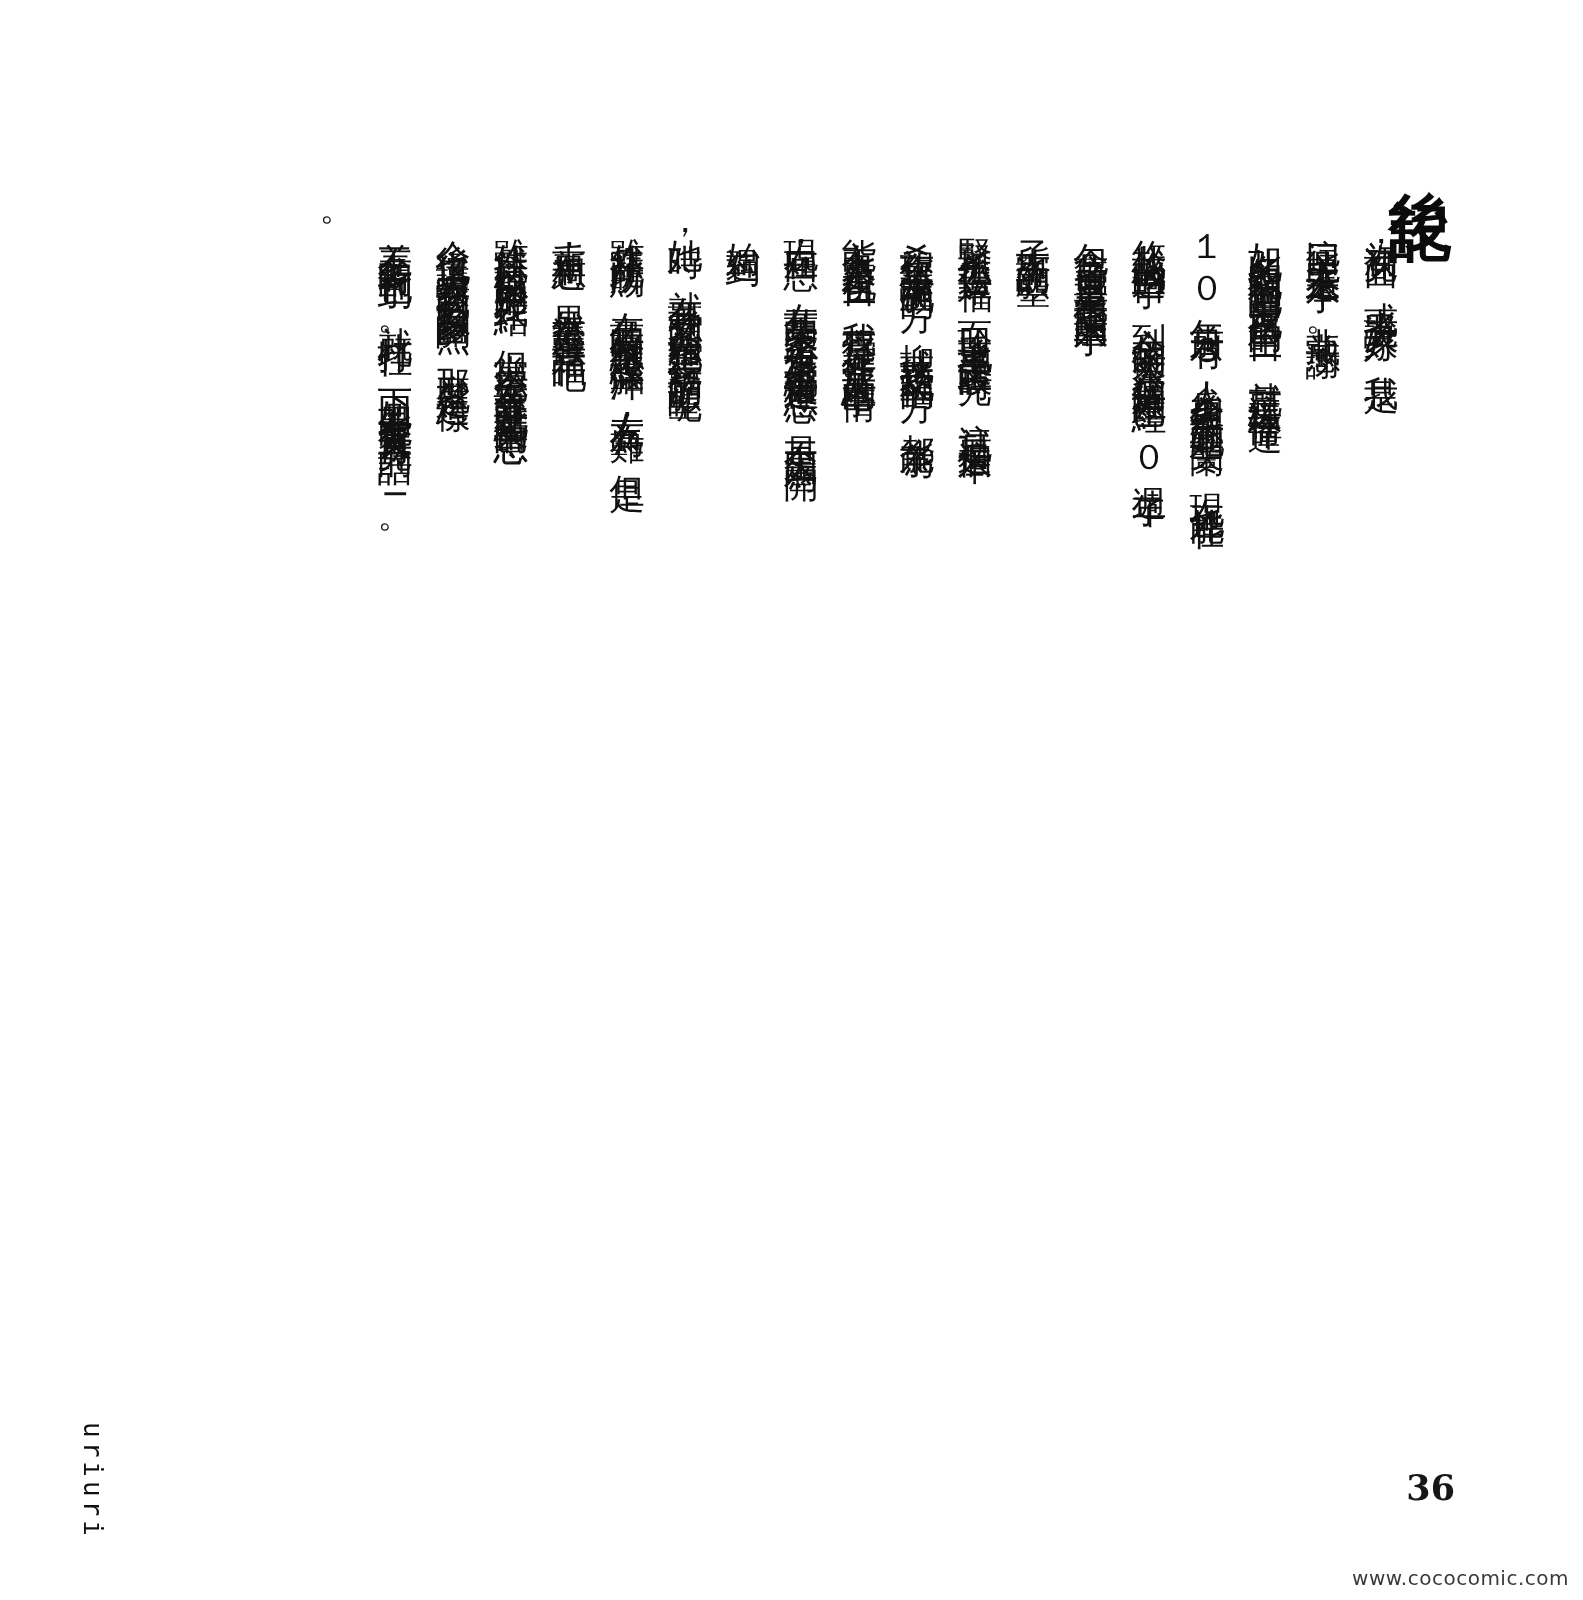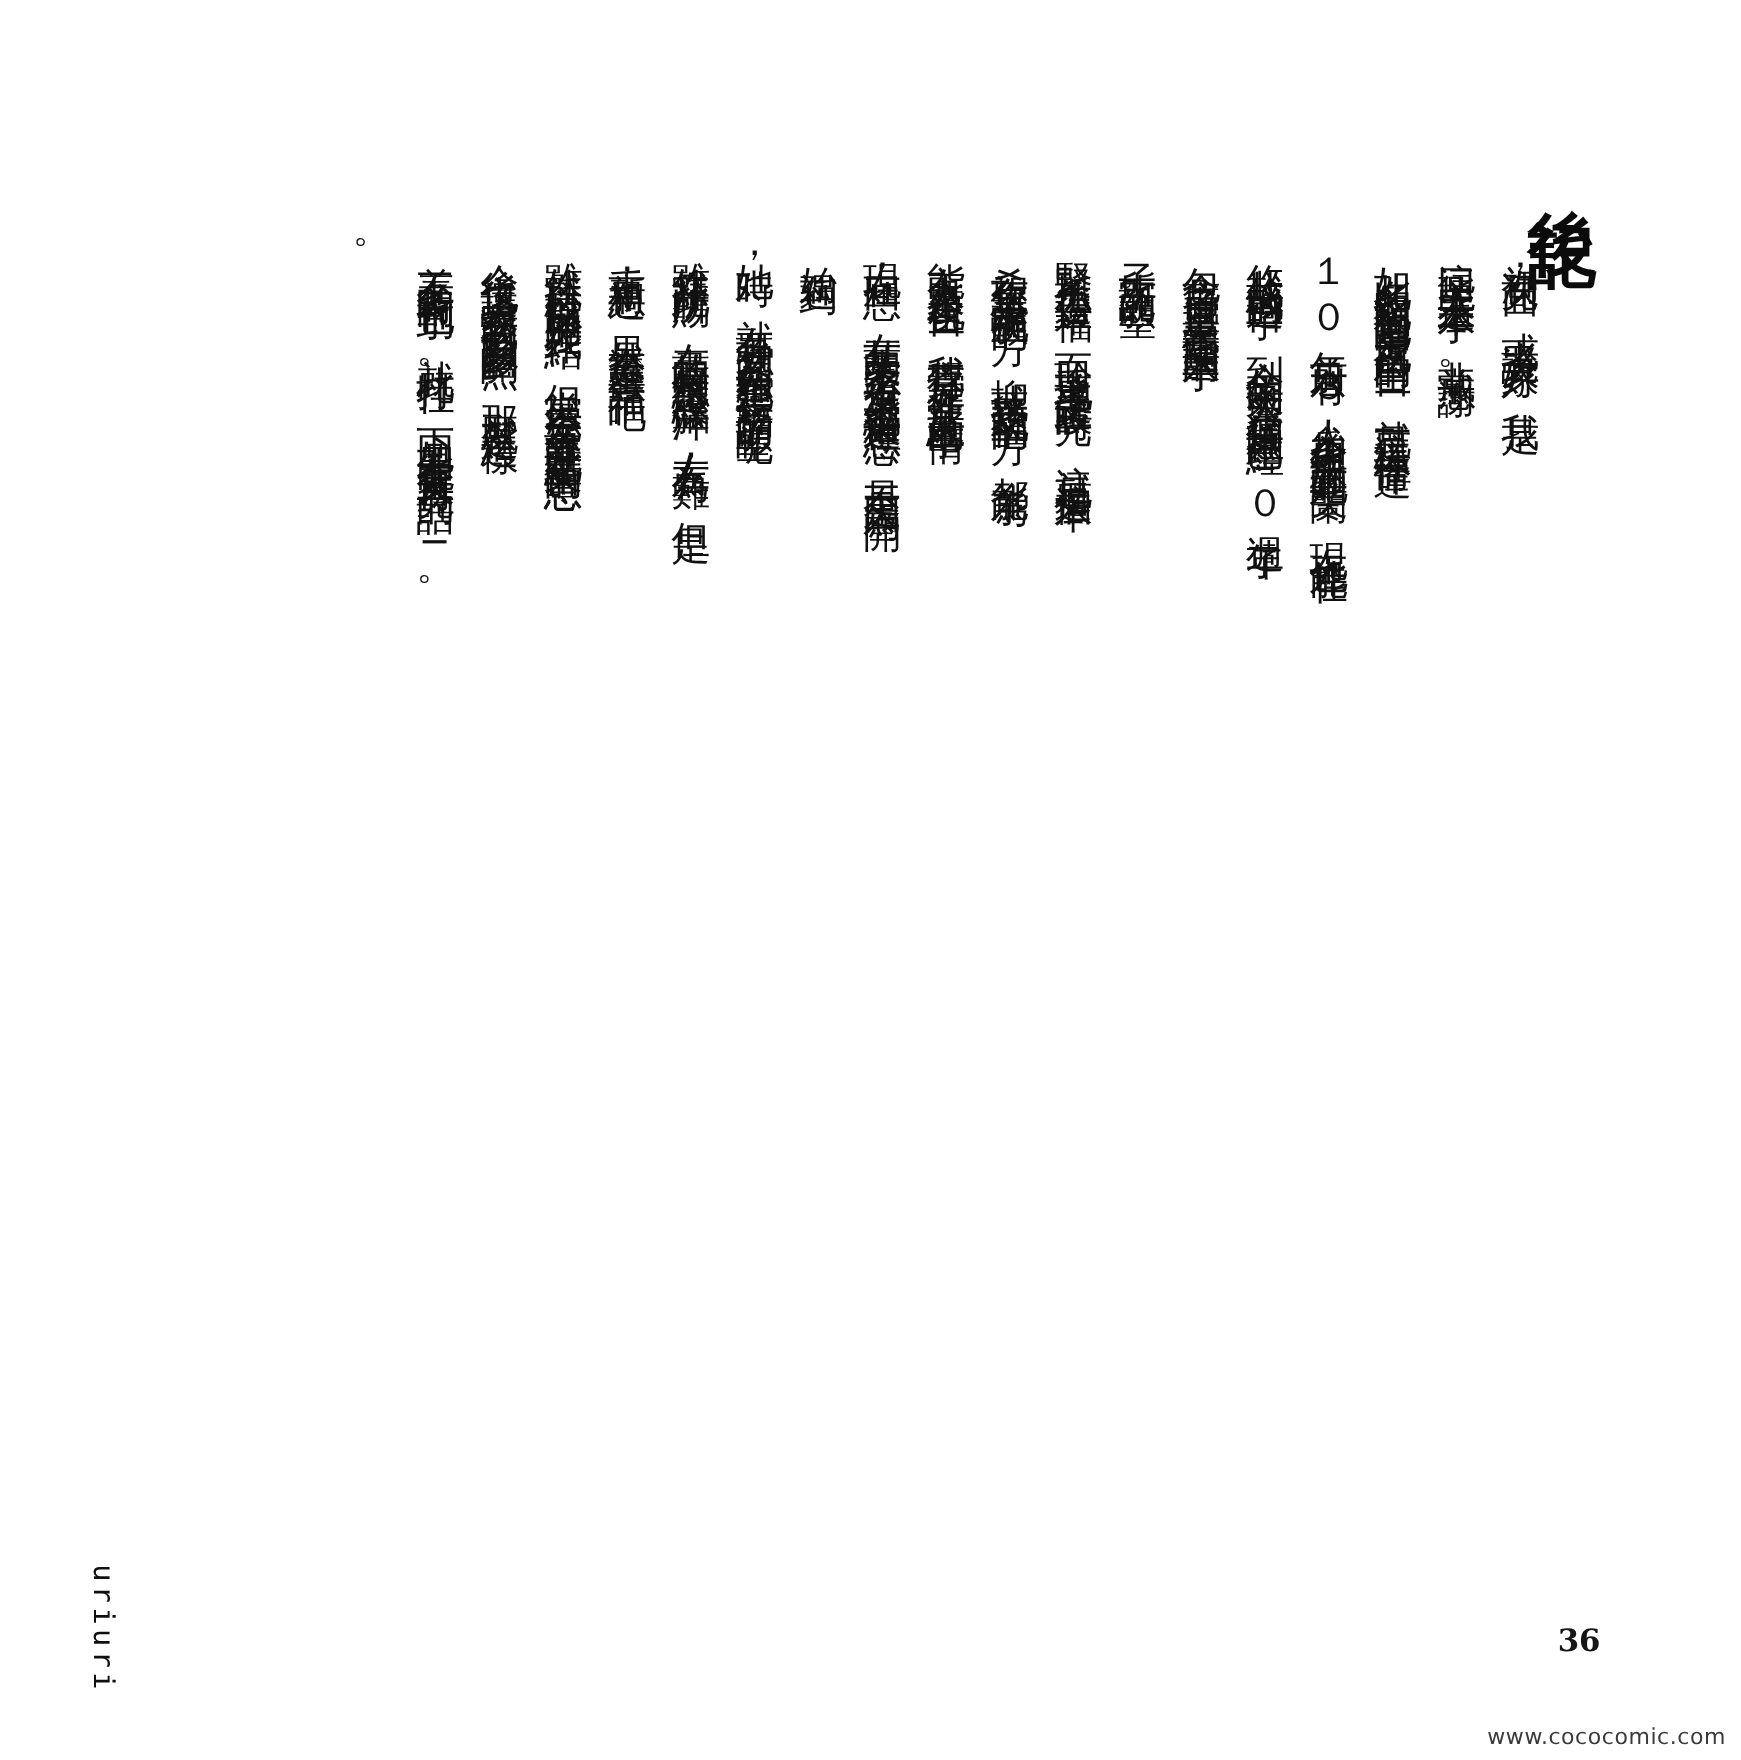--- a/index.html
+++ b/index.html
@@ -67,21 +67,21 @@
   }
   
   .vline:nth-child(odd) { padding-top: 2px; }
   .vline:nth-child(3n)  { padding-top: 5px; }
 
   
   #page-number {
     position: absolute;
     right: 128px;
     bottom: 92px;
-    font-size: 28px;
+    font-size: 35px;
     font-weight: 700;
     font-family: "DejaVu Serif", "Liberation Serif", serif;
     color: #161616;
   }
 
   
   #signature {
     position: absolute;
     left: 78px;
     bottom: 60px;

